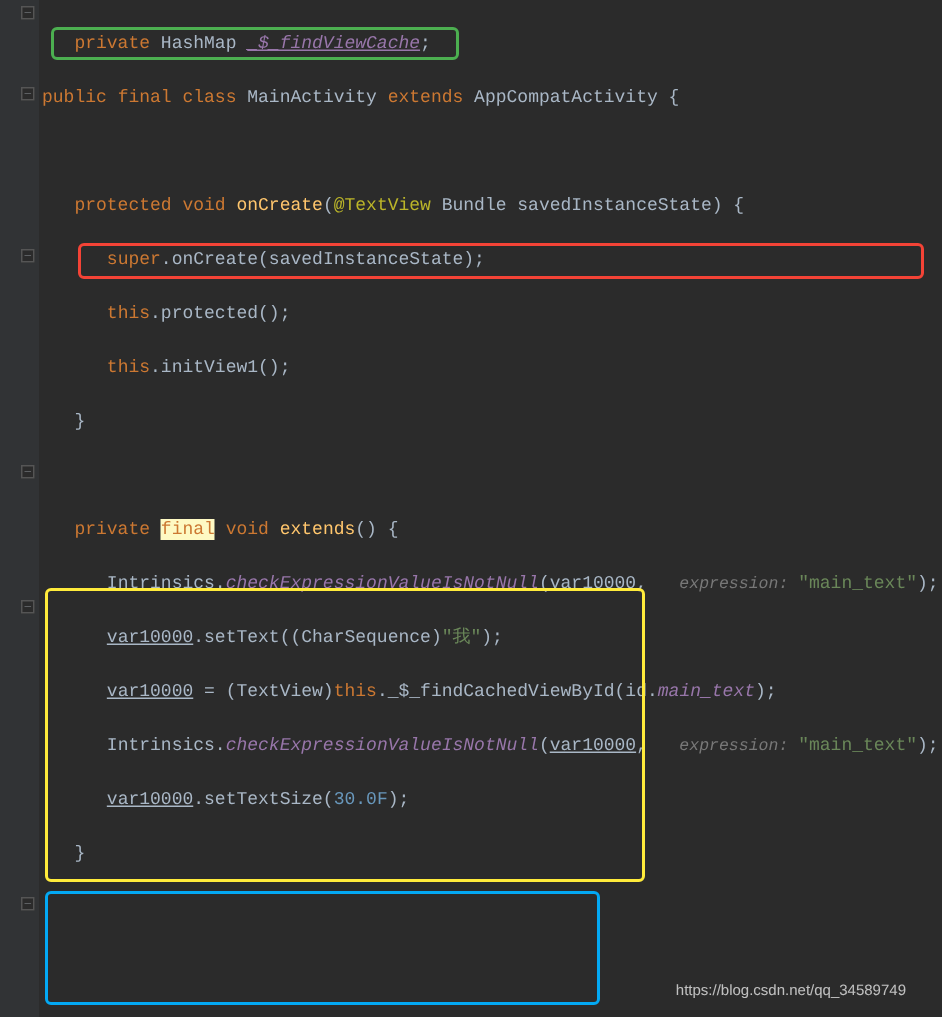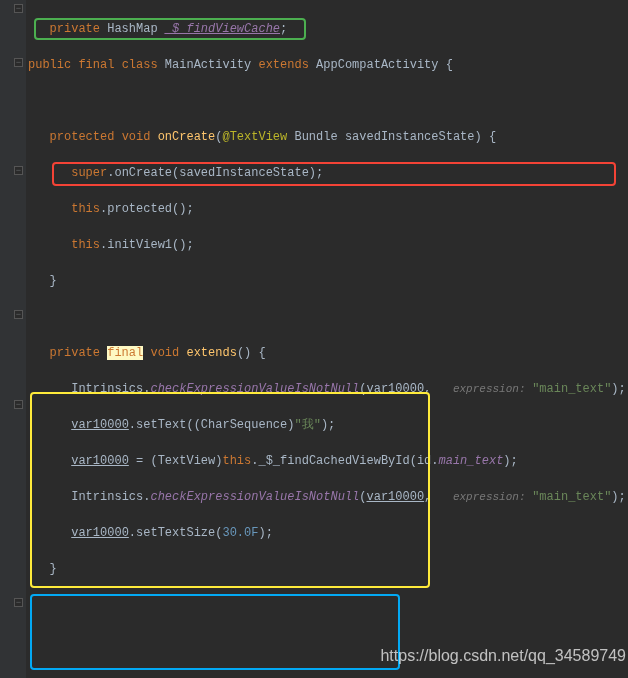--- a/index.html
+++ b/index.html
@@ -64,24 +64,24 @@
     pointer-events: none;
     z-index: 3;
   }
   .box-green { border: 2px solid #4caf50; }
   .box-red { border: 2px solid #f44336; }
   .box-yellow { border: 2px solid #ffeb3b; }
   .box-blue { border: 2px solid #03a9f4; }
   .watermark {
     position: absolute;
     bottom: 10px;
-    right: 2px;
+    right: 24px;
     color: #ffffff;
     font-family: Arial, sans-serif;
-    font-size: 16px;
+    font-size: 10px;
     opacity: 0.7;
     z-index: 5;
   }
 </style>
 </head>
 <body>
 
 <div class="gutter">
   <div class="fold" style="top:4px">−</div>
   <div class="fold" style="top:58px">−</div>

